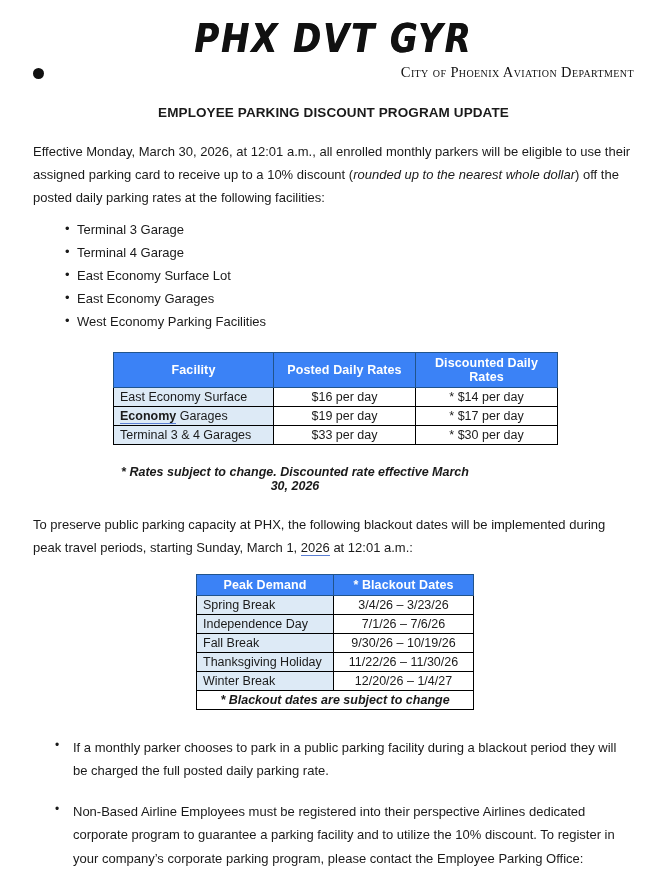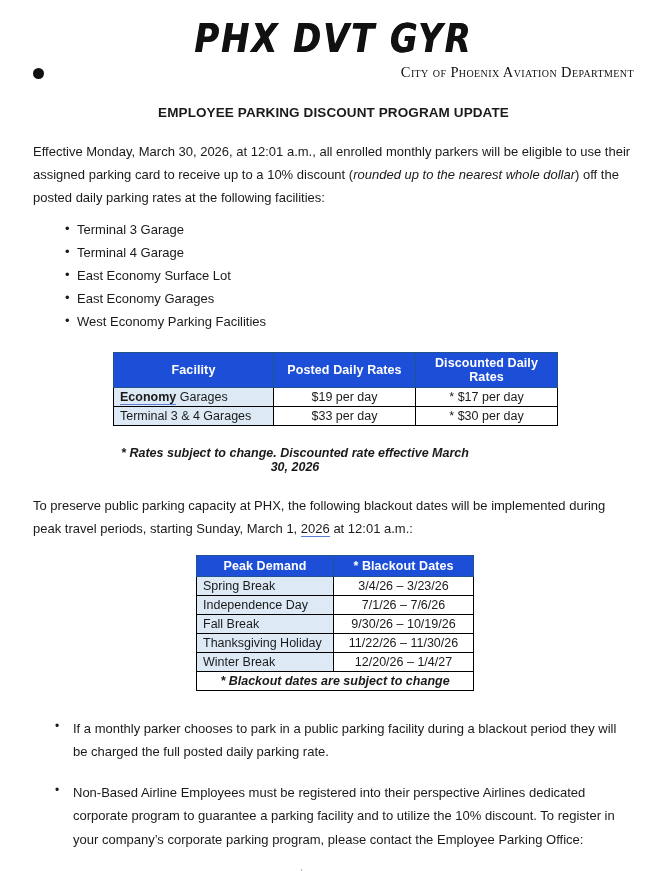--- a/index.html
+++ b/index.html
@@ -110,21 +110,21 @@
   
   .tbl-wrap { display: flex; }
   .tbl-wrap.rates { margin-top: 18px; padding-left: 80px; }
   .tbl-wrap.blackout { margin-top: 15px; padding-left: 163px; }
 
   table.doc {
     border-collapse: collapse;
     table-layout: fixed;
   }
   table.doc th {
-    background: #1d4ed8;
+    background: #3b82f6;
     color: #ffffff;
     font-weight: bold;
     font-size: 12.5px;
     text-align: center;
     padding: 3px 4px;
     border: 1px solid #21548C;
     letter-spacing: 0.1px;
   }
   table.doc td {
     border: 1px solid #000000;
@@ -233,20 +233,25 @@
         </colgroup>
       <thead>
         <tr>
           <th>Facility</th>
           <th>Posted Daily Rates</th>
           <th>Discounted Daily Rates</th>
         </tr>
       </thead>
       <tbody>
         <tr>
+          <td class="name">East Economy Surface</td>
+          <td class="val">$16 per day</td>
+          <td class="val">* $14 per day</td>
+        </tr>
+        <tr>
           <td class="name"><span class="gmark">Economy</span> Garages</td>
           <td class="val">$19 per day</td>
           <td class="val">* $17 per day</td>
         </tr>
         <tr>
           <td class="name">Terminal 3 &amp; 4 Garages</td>
           <td class="val">$33 per day</td>
           <td class="val">* $30 per day</td>
         </tr>
       </tbody>

